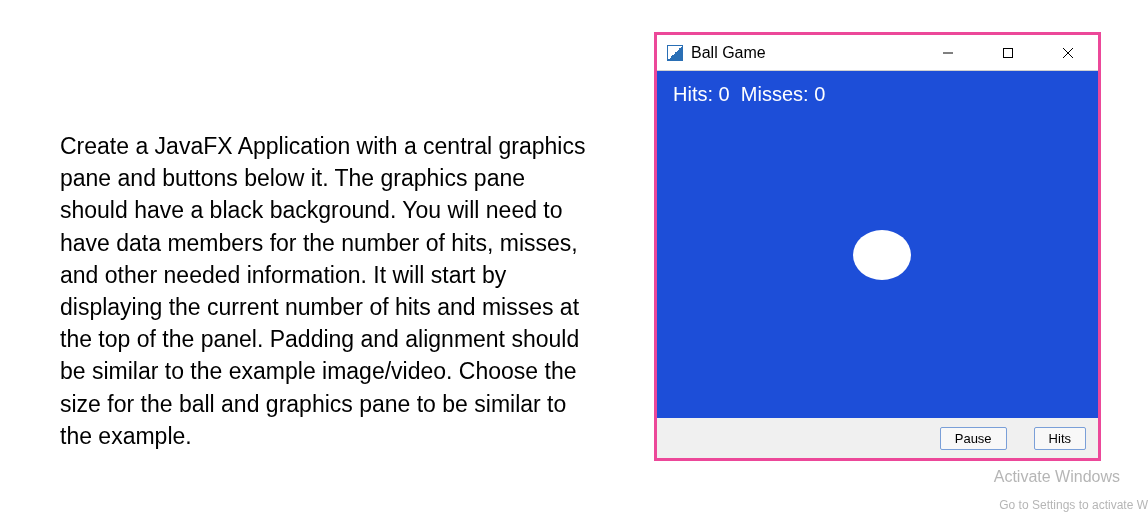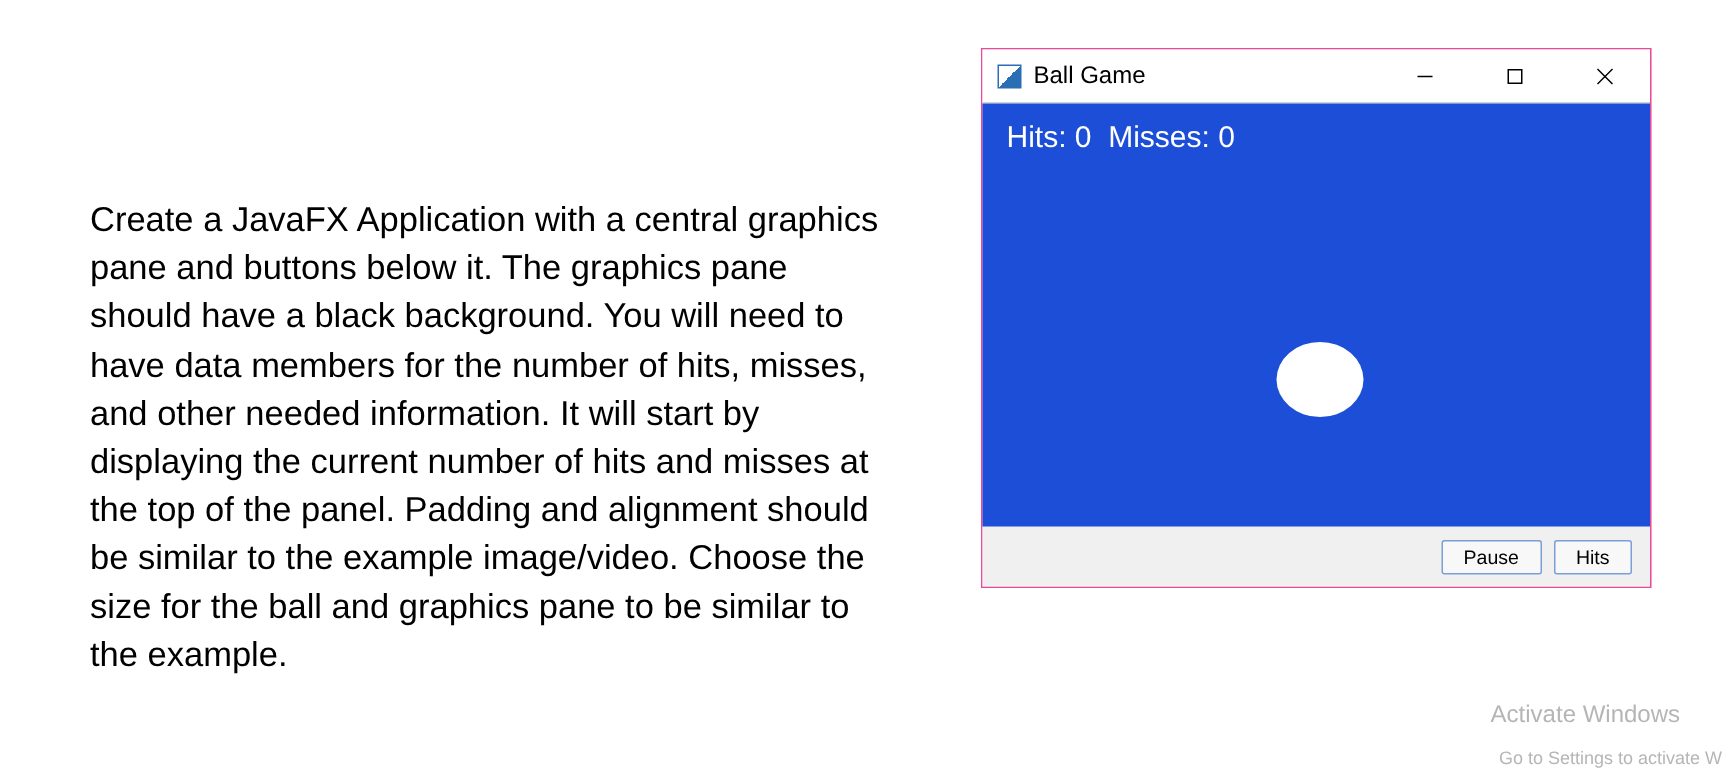--- a/index.html
+++ b/index.html
@@ -22,22 +22,22 @@
       width: 535px;
       font-size: 23px;
       line-height: 1.4;
       color: #000;
     }
     .app-window {
       position: absolute;
       left: 654px;
       top: 32px;
       width: 447px;
-      height: 360px;
-      border: 1px solid #ec4899;
+      height: 429px;
+      border: 3px solid #ec4899;
       background: #f0f0f0;
       display: flex;
       flex-direction: column;
     }
     .titlebar {
       height: 36px;
       background: #fff;
       display: flex;
       align-items: center;
       border-bottom: 1px solid #d0d0d0;
@@ -93,21 +93,21 @@
       left: 196px;
       top: 159px;
     }
     .button-bar {
       height: 40px;
       background: #f0f0f0;
       display: flex;
       justify-content: flex-end;
       align-items: center;
       padding-right: 12px;
-      gap: 8px;
+      gap: 27px;
     }
     .action-btn {
       background: #f8f8f8;
       border: 1px solid #7a9fd8;
       padding: 3px 14px;
       font-size: 13px;
       color: #000;
       font-family: inherit;
       border-radius: 2px;
     }

